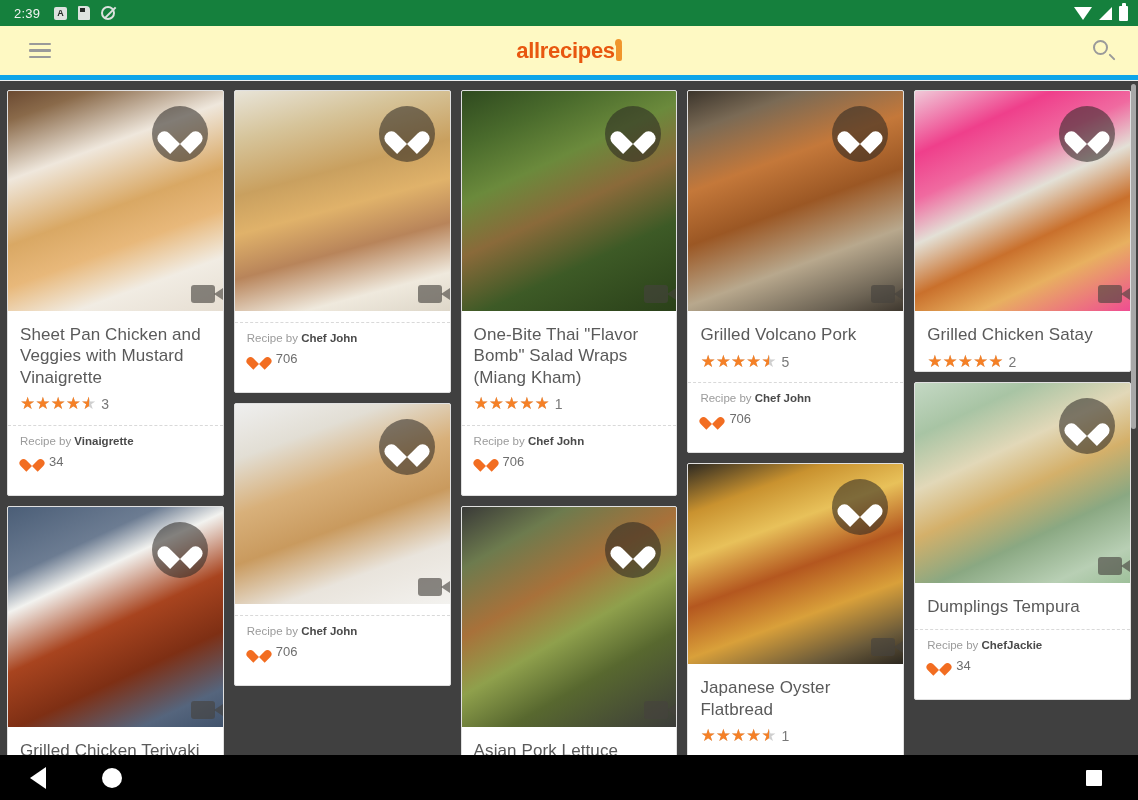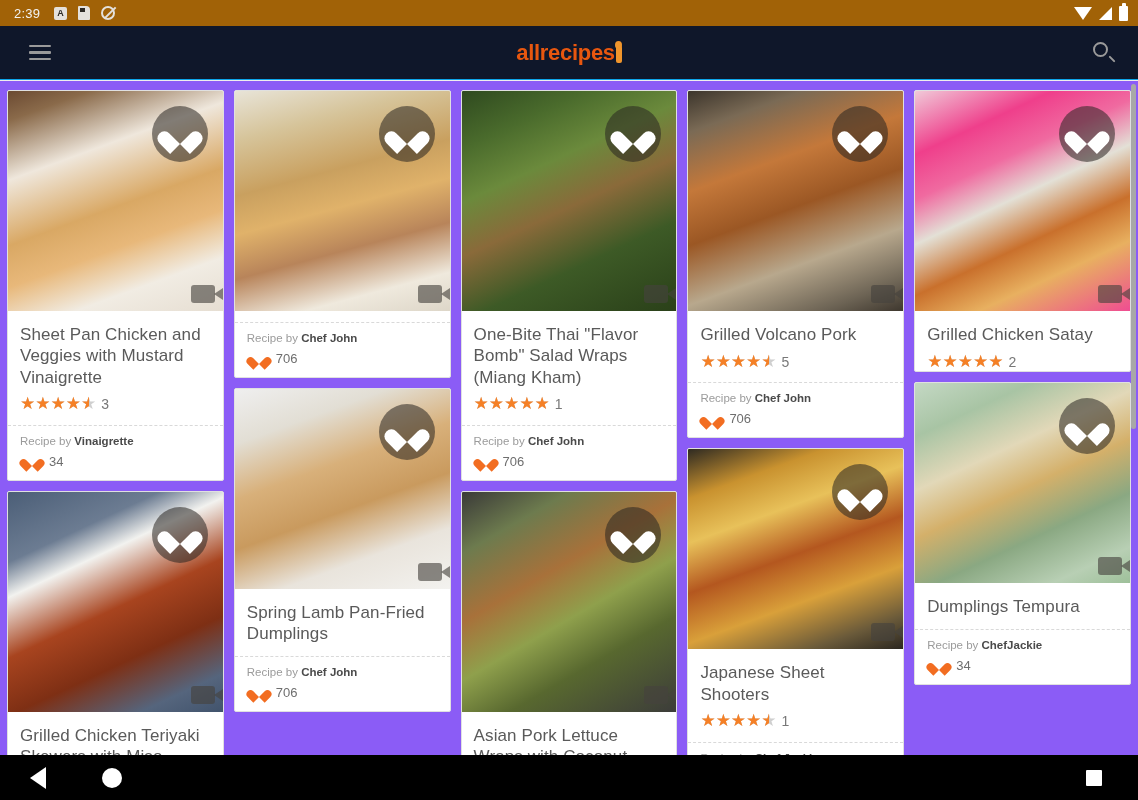--- a/index.html
+++ b/index.html
@@ -6,21 +6,21 @@
   html, body {
     width: 1138px; height: 800px;
     font-family: "Liberation Sans", sans-serif;
     background: #ffffff;
     overflow: hidden;
   }
   .device { position: relative; width: 1138px; height: 800px; background:#efefef; }
 
   
   .statusbar {
-    height: 26px; background:#a16207; color:#ffffff;
+    height: 26px; background:#15803d; color:#ffffff;
     display:flex; align-items:center; padding:0 10px 0 14px;
     font-size: 13px; letter-spacing: .2px;
   }
   .statusbar .clock { font-size:13px; color:#f2f2f2; }
   .status-left-icons { display:flex; align-items:center; gap:11px; margin-left:14px; }
   .status-right-icons { margin-left:auto; display:flex; align-items:center; gap:7px; }
   .sicon { display:inline-block; opacity:.95; }
   .ic-apk {
     width:13px; height:13px; background:#e8e8e8; border-radius:2px;
     color:#262626; font-size:9px; font-weight:bold; line-height:13px; text-align:center;
@@ -36,22 +36,22 @@
     content:""; position:absolute; left:-1px; top:4px; width:16px; height:2px;
     background:#e8e8e8; transform:rotate(-45deg);
   }
   .ic-wifi { width:0;height:0; border-left:9px solid transparent; border-right:9px solid transparent; border-top:13px solid #ffffff; }
   .ic-signal { width:0;height:0; border-left:13px solid transparent; border-bottom:13px solid #ffffff; }
   .ic-batt { width:9px; height:15px; background:#ffffff; border-radius:1px; position:relative; }
   .ic-batt:before{ content:""; position:absolute; top:-3px; left:2.5px; width:4px; height:3px; background:#ffffff; border-radius:1px 1px 0 0;}
 
   
   .appbar {
-    height: 54px; background:#0f172a; display:flex; align-items:center;
-    position:relative; border-bottom:1px solid #0ea5e9;padding-left:8px;
+    height: 54px; background:#fef9c3; display:flex; align-items:center;
+    position:relative; border-bottom:5px solid #0ea5e9;padding-left:8px;
   }
   .hamburger { width:22px; margin-left:21px; cursor:pointer; }
   .hamburger span { display:block; height:2.5px; background:#9a9a9a; border-radius:1px; margin:4px 0; }
   .brand {
     position:absolute; left:0; right:0; text-align:center;
     font-size:22px; font-weight:bold; color:#e8570f; letter-spacing:-.3px;
     pointer-events:none;
   }
   .brand .spoon {
     display:inline-block; width:6px; height:18px; background:#f0952c;
@@ -61,21 +61,21 @@
     content:""; position:absolute; top:-4px; left:-0.5px; width:7px; height:8px;
     background:#f0952c; border-radius:50%;
   }
   .search-btn { margin-left:auto; margin-right:20px; width:28px; height:28px; position:relative; cursor:pointer; }
   .search-btn .glass { position:absolute; top:3px; left:3px; width:15px; height:15px; border:2px solid #9a9a9a; border-radius:50%; }
   .search-btn .handle { position:absolute; top:19px; left:18px; width:8px; height:2px; background:#9a9a9a; transform:rotate(45deg); border-radius:1px; }
 
   
   .content {
     position:absolute; top:81px; left:0; right:0; bottom:45px;
-    background:#8b5cf6; overflow:hidden; padding:9px 7px 0 7px;
+    background:#404040; overflow:hidden; padding:9px 7px 0 7px;
   }
   .masonry { display:flex; gap:10px; align-items:flex-start; }
   .column { flex:1 1 0; display:flex; flex-direction:column; gap:10px; min-width:0; }
 
   .card {
     background:#ffffff; border:1px solid #e0e0e0; border-radius:2px;
     overflow:hidden; cursor:pointer;
   }
   .card-img { position:relative; width:100%; height:220px; overflow:hidden; }
   .card-img .photo { position:absolute; inset:0; }
@@ -109,21 +109,21 @@
   }
   .rating { display:flex; align-items:center; margin-top:7px; height:19px; }
   .stars { position:relative; display:inline-block; height:16px; line-height:16px; font-size:17px; letter-spacing:0px; white-space:nowrap; }
   .stars .base { color:#cfcfcf; }
   .stars .fill {
     position:absolute; left:0; top:0; color:#f58026; overflow:hidden; white-space:nowrap;
   }
   .rating .count { font-size:14px; color:#787878; margin-left:5px; }
 
   .card-foot {
-    margin-top:11px; padding:9px 12px 11px 12px;
+    margin-top:11px; padding:9px 12px 26px 12px;
     border-top:1px dashed #d9d9d9;
   }
   .byline { font-size:11.5px; color:#9b9b9b; }
   .byline b { color:#4a4a4a; font-weight:bold; }
   .likes { display:flex; align-items:center; margin-top:7px; }
   .likes .heart-sm { position:relative; width:16px; height:14px; margin-left:4px; }
   .likes .heart-sm:before, .likes .heart-sm:after {
     content:""; position:absolute; top:0; width:8px; height:12px;
     background:#f26d21; border-radius:8px 8px 0 0;
   }
@@ -238,23 +238,20 @@
             </div>
           </div>
           <div class="card">
             <div class="card-img" style="height: 200px;">
               <div class="photo" style="background: linear-gradient(160deg, rgb(239, 239, 239) 0%, rgb(226, 222, 212) 20%, rgb(216, 176, 122) 40%, rgb(201, 154, 94) 58%, rgb(233, 228, 220) 78%, rgb(243, 242, 239) 100%);"></div>
               <div class="fav-btn">
                 <span class="heart"></span>
               </div>
               <div class="vid-badge"></div>
             </div>
-            <div class="card-body">
-              <div class="card-title">Spring Lamb Pan-Fried Dumplings</div>
-            </div>
             <div class="card-foot">
               <div class="byline"><span>Recipe by </span><b>Chef John</b></div>
               <div class="likes">
                 <span class="heart-sm"></span>
                 <span class="n">706</span>
               </div>
             </div>
           </div>
         </div>
         <div class="column">
@@ -320,21 +317,21 @@
           </div>
           <div class="card">
             <div class="card-img" style="height: 200px;">
               <div class="photo" style="background: linear-gradient(160deg, rgb(46, 42, 34) 0%, rgb(201, 146, 47) 18%, rgb(232, 193, 90) 34%, rgb(180, 87, 31) 52%, rgb(217, 160, 58) 70%, rgb(106, 90, 58) 88%, rgb(43, 39, 32) 100%);"></div>
               <div class="fav-btn">
                 <span class="heart"></span>
               </div>
               <div class="vid-badge"></div>
             </div>
             <div class="card-body">
-              <div class="card-title">Japanese Sheet Shooters</div>
+              <div class="card-title">Japanese Oyster Flatbread</div>
               <div class="rating">
                 <span class="stars"><span class="base">★★★★★</span><span class="fill" style="width: 90%;">★★★★★</span></span>
                 <span class="count">1</span>
               </div>
             </div>
             <div class="card-foot">
               <div class="byline"><span>Recipe by </span><b>Chef Jackie</b></div>
             </div>
           </div>
         </div>

